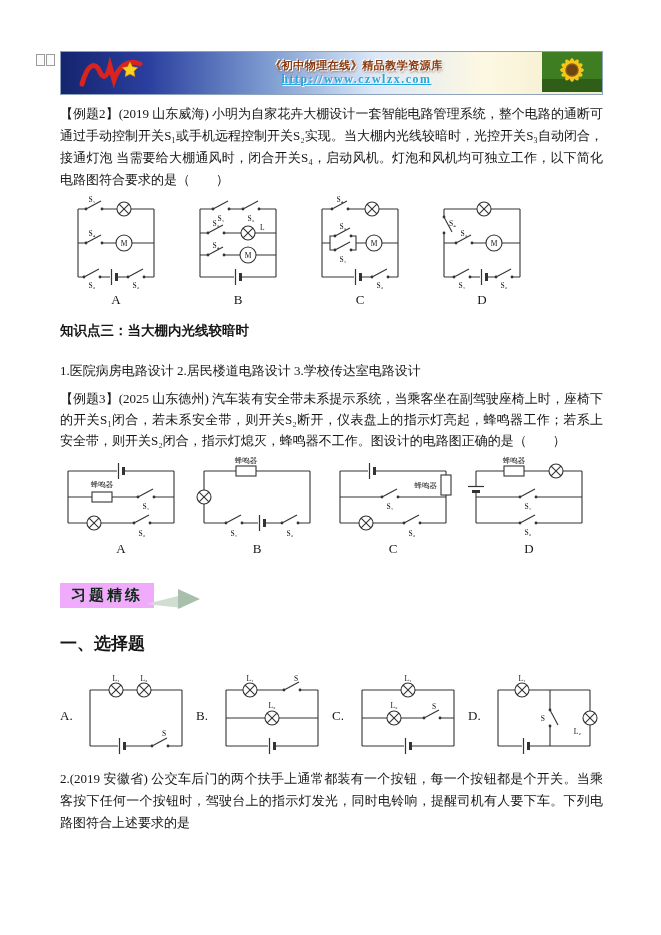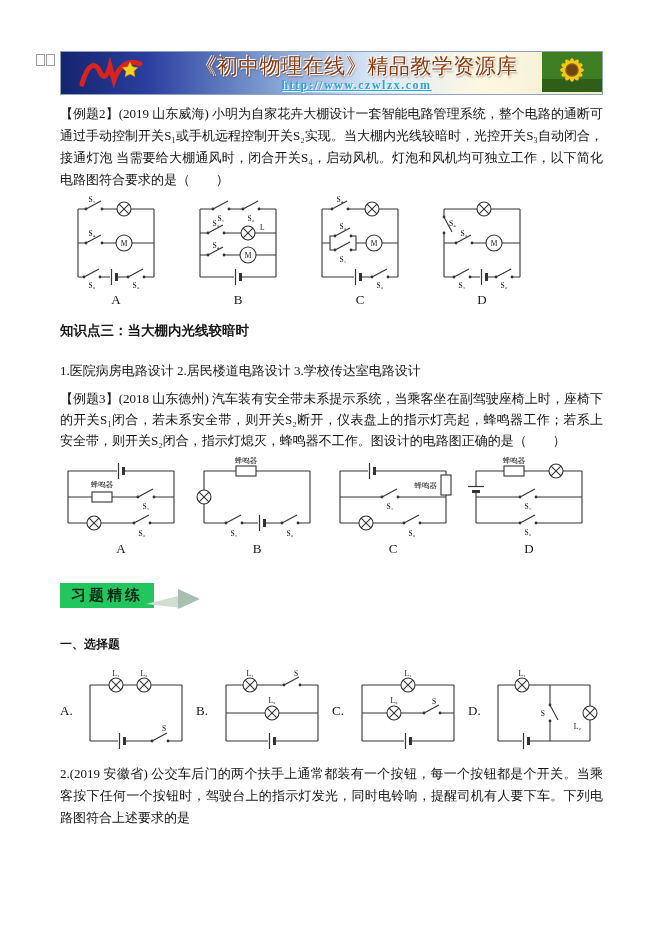--- a/index.html
+++ b/index.html
@@ -7,47 +7,47 @@
        font-family:"Liberation Serif","DejaVu Serif",serif;color:#151515;}
   .page{position:relative;width:661px;height:935px;box-sizing:border-box;padding:0 58px 0 60px;}
   .corner-glyph{position:absolute;top:3px;left:36px;display:flex;gap:1px;}
   .corner-glyph i{display:block;width:7px;height:10px;border:1px solid #9a9a9a;background:#fbfbfb;}
 
   
   .banner{margin-top:51px;height:42px;border:1px solid #8fa3bf;display:flex;align-items:stretch;
     background:linear-gradient(90deg,#16246e 0%,#2a3f9e 16%,#7d9bd0 38%,#dce8f7 58%,#fdf8e2 78%,#f2ecca 100%);}
   .logo-wrap{width:110px;display:flex;align-items:center;justify-content:center;}
   .banner-center{flex:1;display:flex;flex-direction:column;align-items:center;justify-content:center;line-height:1.15;}
-  .site-title{font-size:21px;font-weight:normal;color:#8a3a0e;letter-spacing:.5px;
+  .site-title{font-size:11px;font-weight:bold;color:#8a3a0e;letter-spacing:.5px;
     text-shadow:1px 1px 0 #ffffff,-1px -1px 0 #ffffff,1px 2px 2px rgba(90,40,0,.5);}
   .site-url{font-size:12px;font-weight:bold;color:#22a7e0;letter-spacing:1.5px;margin-top:1px;text-shadow:1px 1px 0 #fff;text-decoration:underline;}
   .sunflower-wrap{width:60px;display:flex;}
 
   .para{font-size:13px;line-height:22px;text-align:justify;margin:8px 0 0 0;}
   .bold{font-weight:normal;}
   .knowledge-heading{font-size:13.5px;font-weight:bold;margin-top:12px;line-height:22px;}
-  .section-title{font-size:12px;font-weight:bold;margin-top:22px;line-height:22px;}
+  .section-title{font-size:17px;font-weight:bold;margin-top:22px;line-height:22px;}
 
   .diagram-row{display:flex;align-items:flex-end;margin-top:4px;}
   .e2-row{gap:22px;padding-left:6px;}
   .e3-row{gap:14px;}
   .q1-row{gap:6px;margin-top:4px;align-items:center;}
   .q1-letter{font-size:13px;width:16px;flex:none;}
   .letter-row{display:flex;font-size:13px;margin-top:2px;}
   .e2-letters{gap:22px;padding-left:6px;}
   .e2-letters span{width:100px;text-align:center;}
   .e3-letters{gap:14px;}
   .e3-letters span{width:122px;text-align:center;}
 
   svg.circ{display:block;flex:none;}
   svg.circ path{stroke:#333;stroke-width:1.1;fill:none;}
   svg.circ text{font-size:7.5px;fill:#111;font-family:"Liberation Serif","DejaVu Serif",serif;}
 
   .practice-banner{position:relative;height:30px;margin-top:24px;}
-  .green-box{position:absolute;left:0;top:2px;width:94px;height:25px;background:#22c55e;
+  .green-box{position:absolute;left:0;top:2px;width:94px;height:25px;background:#f0abfc;
     display:flex;align-items:center;justify-content:center;font-size:15px;font-weight:bold;
     letter-spacing:3px;color:#0d2b14;}
   .arrow-svg{position:absolute;left:86px;top:5px;}
 </style>
 </head>
 <body>
 
 <svg width="0" height="0" style="position:absolute" aria-hidden="true">
   <defs>
     <g id="g-lamp">
@@ -184,21 +184,21 @@
   <div class="letter-row e2-letters">
     <span>A</span>
     <span>B</span>
     <span>C</span>
     <span>D</span>
   </div>
 
   <p class="knowledge-heading">知识点三：当大棚内光线较暗时</p>
   <p class="para" style="margin-top:18px">1.医院病房电路设计 2.居民楼道电路设计 3.学校传达室电路设计</p>
 
-  <p class="para" style="margin-top:6px;line-height:21px"><b class="bold">【例题3】(2018 山东德州)</b><span> 汽车装有安全带未系提示系统，当乘客坐在副驾驶座椅上时，座椅下的开关S₁闭合，若未系安全带，则开关S₂断开，仪表盘上的指示灯亮起，蜂鸣器工作；若系上安全带，则开关S₂闭合，指示灯熄灭，蜂鸣器不工作。图设计的电路图正确的是（　　）</span></p>
+  <p class="para" style="margin-top:6px;line-height:21px"><b class="bold">【例题3】(2025 山东德州)</b><span> 汽车装有安全带未系提示系统，当乘客坐在副驾驶座椅上时，座椅下的开关S₁闭合，若未系安全带，则开关S₂断开，仪表盘上的指示灯亮起，蜂鸣器工作；若系上安全带，则开关S₂闭合，指示灯熄灭，蜂鸣器不工作。图设计的电路图正确的是（　　）</span></p>
 
   <div class="diagram-row e3-row">
 
     <svg class="circ" width="122" height="84" viewBox="0 0 122 84">
       <path d="M8,16 V68 M114,16 V68 M8,16 H57 M65,16 H114 M8,42 H32 M52,42 H78 M94,42 H114 M8,68 H27 M41,68 H74 M90,68 H114"></path>
       <use href="#g-batt" transform="translate(61,16)"></use>
       <use href="#g-buzzer" transform="translate(42,42)"></use>
       <use href="#g-sw" transform="translate(86,42)"></use>
       <use href="#g-lamp" transform="translate(34,68)"></use>
       <use href="#g-sw" transform="translate(82,68)"></use>

